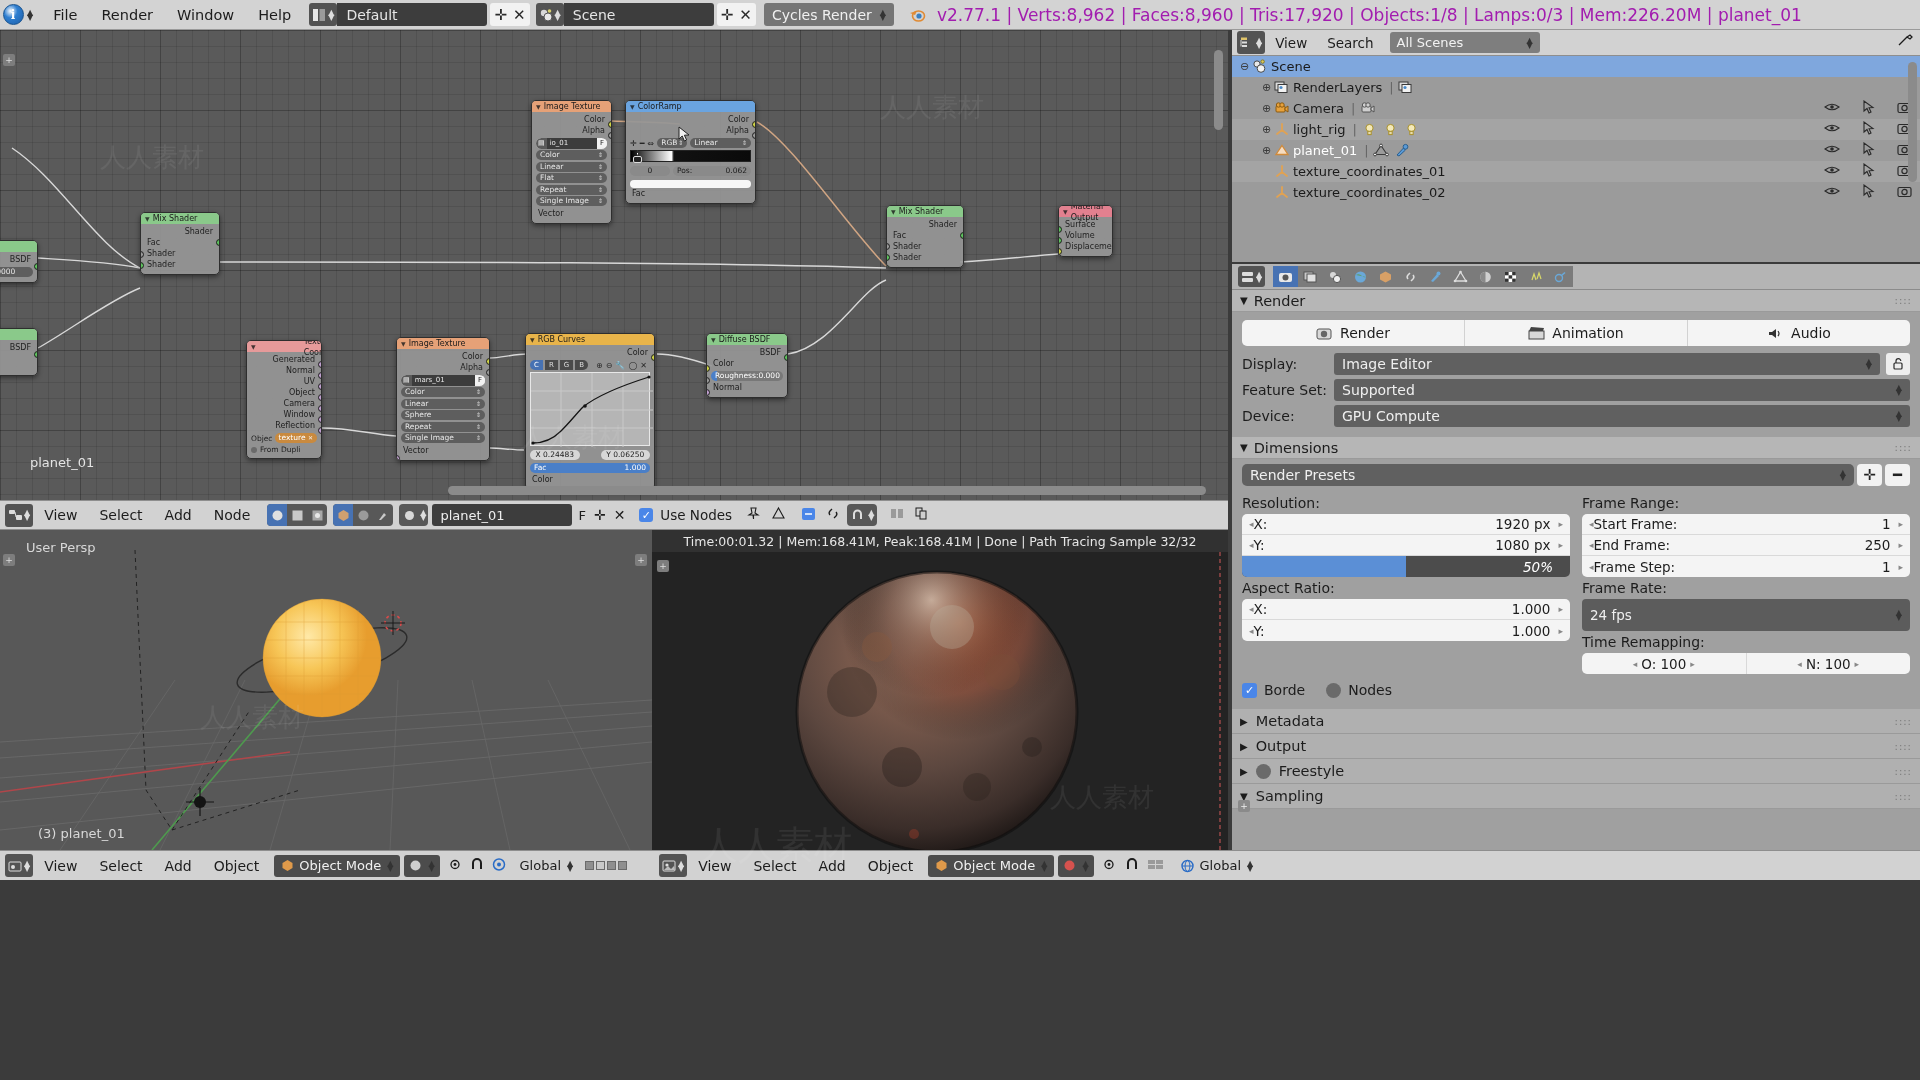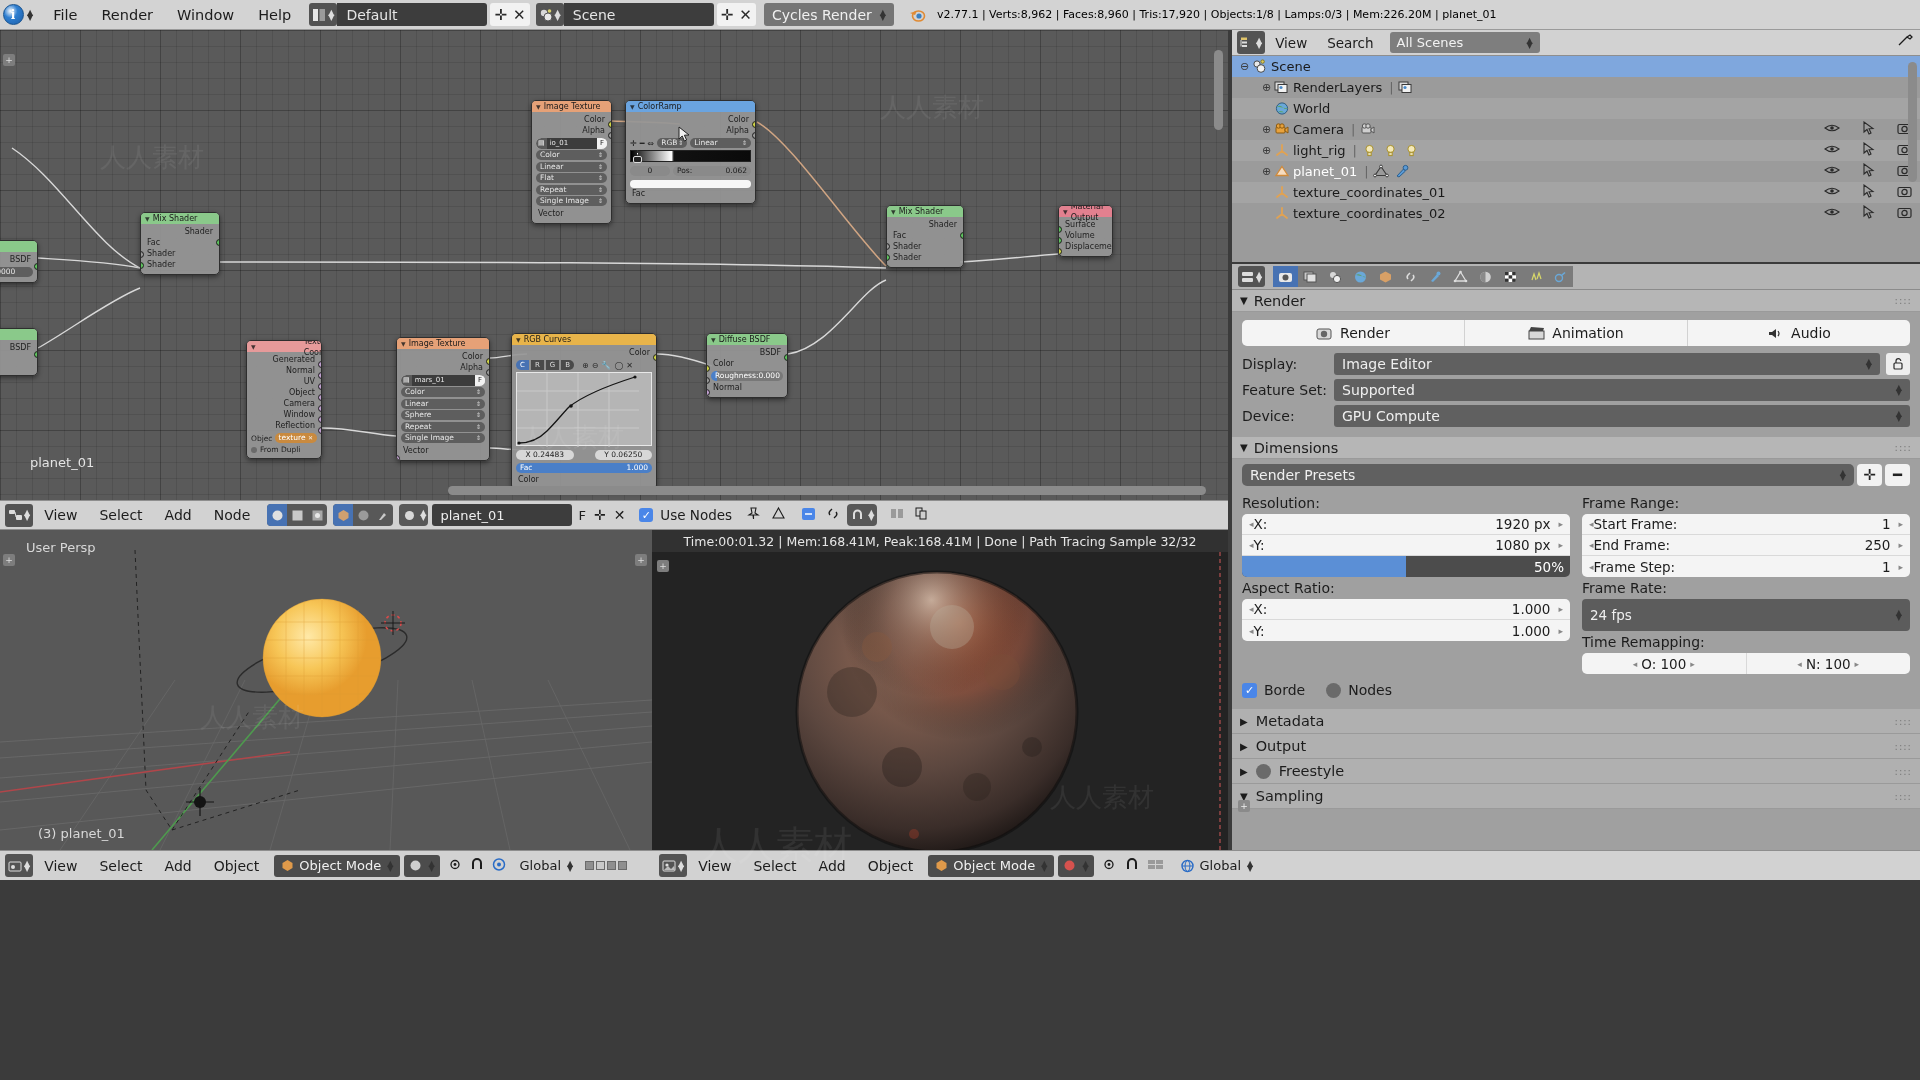--- a/index.html
+++ b/index.html
@@ -30,21 +30,21 @@
     display:flex; align-items:center; padding:0 3px; }
   .dd-field { background:#3d3d3d; color:#e6e6e6; height:23px; min-width:150px;
     display:flex; align-items:center; padding:0 9px; font-size:14px;
     border-radius:0 3px 3px 0; }
   .plus-x { display:flex; align-items:center; background:#f2f2f2;
     height:23px; border-radius:3px; margin-left:3px; color:#2a2a2a;
     padding:0 4px; gap:6px; font-size:15px; }
   .engine-field { background:#757575; color:#f0f0f0; height:23px;
     min-width:130px; display:flex; align-items:center; justify-content:space-between;
     padding:0 8px; border-radius:3px; font-size:14px; margin-left:8px; }
-  #statustext { margin-left:10px; font-size:11px; color:#000000;
+  #statustext { margin-left:10px; font-size:17px; color:#a21caf;
     white-space:nowrap; }
   .blender-mini { width:19px; height:19px; margin-left:14px;
     display:inline-block; }
 
   
   #nodeeditor { position:absolute; left:0; top:30px; width:1228px; height:470px;
     background:#5a5a5a;
     background-image:
       linear-gradient(to right, rgba(0,0,0,.10) 1px, transparent 1px),
       linear-gradient(to bottom, rgba(0,0,0,.10) 1px, transparent 1px),
@@ -189,21 +189,21 @@
   .num-field { background:#f4f4f4; color:#1c1c1c; height:21px;
     display:flex; align-items:center; justify-content:space-between;
     padding:0 7px; font-size:13.5px; }
   .num-field .lbl { color:#1c1c1c; }
   .num-field .val { font-weight:normal; }
   .nf-group { border-radius:5px; overflow:hidden; }
   .nf-group .num-field { border-bottom:1px solid #d9d9d9; }
   .nf-group .num-field:last-child { border-bottom:none; }
   .pct-bar { height:21px; background:#4c4c4c; position:relative;
     display:flex; align-items:center; justify-content:flex-end;
-    padding-right:6px; font-size:13.5px; color:#fff; }
+    padding-right:17px; font-size:13.5px; color:#fff;font-style:italic; }
   .pct-fill { position:absolute; left:0; top:0; bottom:0; background:#5b8fd6; }
   .col2 { display:flex; gap:12px; }
   .col2 > div { flex:1; }
   .sublabel { font-size:14px; color:#1c1c1c; margin:3px 0 3px; }
   .fps-drop { background:#5c5c5c; color:#efefef; height:22px; display:flex;
     align-items:center; justify-content:space-between; padding:16px 8px;
     border-radius:4px; font-size:13.5px; }
   .chkrow { display:flex; align-items:center; gap:7px; height:24px;
     font-size:14px; color:#1c1c1c; }
   .cb { width:15px; height:15px; border-radius:3px; background:#4a86e8;
@@ -527,21 +527,21 @@
             <span>Single Image</span>
             <span class="ar">⇕</span>
           </div>
       <div class="row-in">Vector</div>
     </div>
     <div class="socket sck-y" style="right:-4px; top:20px;"></div>
     <div class="socket sck-gray" style="right:-4px; top:31px;"></div>
     <div class="socket sck-violet" style="left:-4px; top:117px;"></div>
   </div>
 
-  <div class="node" style="left:511px; top:303px; width:146px;">
+  <div class="node" style="left:525px; top:303px; width:130px;">
     <div class="node-hdr h-curve">
           <span class="tri">▼</span>
           <span>RGB Curves</span>
         </div>
     <div class="node-body">
       <div class="row-out">Color</div>
       <div style="display:flex; align-items:center; gap:2px; margin:2px 0;">
         <span style="background:#4772b3;color:#fff;font-size:7px;border-radius:5px 0 0 5px;padding:1px 4px;">C</span>
         <span style="background:#4a4a4a;color:#ddd;font-size:7px;padding:1px 4px;">R</span>
         <span style="background:#4a4a4a;color:#ddd;font-size:7px;padding:1px 4px;">G</span>
@@ -985,32 +985,20 @@
           <span class="out-name">RenderLayers</span>
           <span style="margin-left:7px;color:#666">|</span>
           <span class="out-ico" style="margin-left:4px">
             <svg width="16" height="15" viewBox="0 0 16 15">
               <rect x="1" y="2" width="9" height="8" fill="#dcdcdc" stroke="#3a3a3a"></rect>
               <rect x="4" y="4.5" width="9" height="8" fill="#f2f2f2" stroke="#3a3a3a"></rect>
               <circle cx="7" cy="7.5" r="1.6" fill="#4a8ac8"></circle>
             </svg>
           </span>
         </div>
-        <div class="out-row alt">
-          <span style="width:28px"></span>
-          <span class="exp">&nbsp;</span>
-          <span class="out-ico">
-            <svg width="16" height="15" viewBox="0 0 16 15">
-              <circle cx="8" cy="7.5" r="5.6" fill="#6aa8d8" stroke="#2f5d80"></circle>
-              <path d="M3 5.5 Q6 3.5 9 6.5 Q11.5 9 13.5 7.5" fill="#5aa24a" opacity=".85"></path>
-              <path d="M4 11 Q7 9 10 11.5" fill="#5aa24a" opacity=".7"></path>
-            </svg>
-          </span>
-          <span class="out-name">World</span>
-        </div>
         <div class="out-row">
           <span style="width:28px"></span>
           <span class="exp">⊕</span>
           <span class="out-ico">
             <svg width="16" height="15" viewBox="0 0 16 15">
               <rect x="2" y="5" width="9" height="6" rx="1" fill="#e8a23c" stroke="#8a5a12"></rect>
               <circle cx="4.5" cy="4" r="2.2" fill="#e8a23c" stroke="#8a5a12"></circle>
               <circle cx="8" cy="4" r="2.2" fill="#e8a23c" stroke="#8a5a12"></circle>
               <path d="M11 7 L14 5 L14 11 L11 9 Z" fill="#e8a23c" stroke="#8a5a12"></path>
             </svg>

